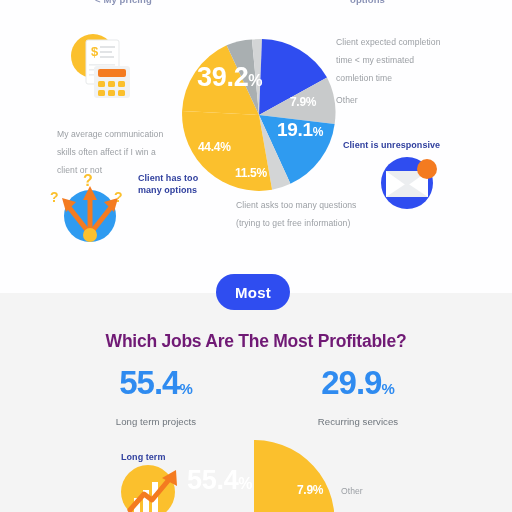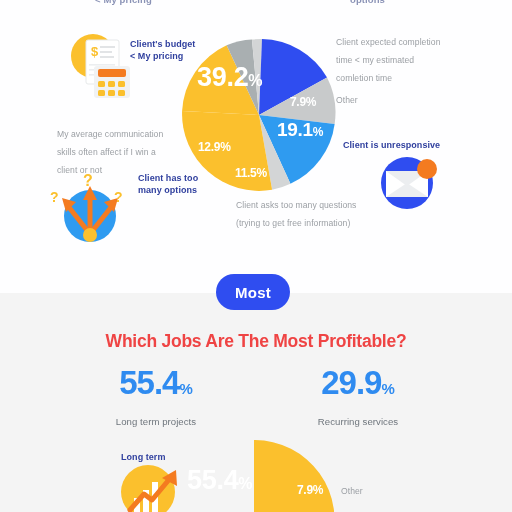--- a/index.html
+++ b/index.html
@@ -58,21 +58,21 @@
   
   .pill{
     position:absolute;left:216px;top:274px;
     width:74px;height:36px;border-radius:18px;
     background:#2f4df0;
     display:flex;align-items:center;justify-content:center;
     color:#ffffff;font-size:15px;font-weight:700;letter-spacing:.2px;
   }
   .sec-title{
     position:absolute;left:0;top:331px;width:512px;text-align:center;
-    font-size:17.5px;font-weight:700;color:#ef4444;letter-spacing:-.25px;
+    font-size:17.5px;font-weight:700;color:#701a75;letter-spacing:-.25px;
   }
   .stat{position:absolute;text-align:center;}
   .stat .num{
     font-size:33px;font-weight:700;color:#2f8bf0;letter-spacing:-1px;
     line-height:34px;
   }
   .stat .num .pct{font-size:15px;font-weight:700;letter-spacing:0;}
   .stat .cap{
     font-size:9.6px;color:#6f767d;margin-top:10px;letter-spacing:.05px;
   }
@@ -102,22 +102,20 @@
       <rect x="36" y="41" width="28" height="8" rx="2" fill="#f47b20"></rect>
       <rect x="36" y="53" width="7" height="6" rx="1.5" fill="#fbc02d"></rect>
       <rect x="46" y="53" width="7" height="6" rx="1.5" fill="#fbc02d"></rect>
       <rect x="56" y="53" width="7" height="6" rx="1.5" fill="#fbc02d"></rect>
       <rect x="36" y="62" width="7" height="6" rx="1.5" fill="#fbc02d"></rect>
       <rect x="46" y="62" width="7" height="6" rx="1.5" fill="#fbc02d"></rect>
       <rect x="56" y="62" width="7" height="6" rx="1.5" fill="#fbc02d"></rect>
     </svg>
   </div>
 
-  <div class="lbl-blue" style="left:130px;top:38px;width:95px;">Client's budget
-&lt; My pricing</div>
 
   <div class="lbl" style="left:336px;top:33px;width:168px;">Client expected completion
 time &lt; my estimated
 comletion time</div>
 
   <div class="lbl" style="left:336px;top:91px;width:60px;">Other</div>
 
   <div class="lbl" style="left:57px;top:125px;width:150px;">My average communication
 skills often affect if I win a
 client or not</div>
@@ -176,21 +174,21 @@
       <path d="M77,77 L10,112 A77,77 0 0,1 3,94 Z" fill="#d3d5d6" transform="rotate(-87 77 77)"></path>
 
       <path d="M77,77 L3,94 A77,77 0 0,1 77,0 Z" fill="#fbc02d" transform="rotate(-87 77 77)"></path>
     </svg>
   </div>
 
   <div class="slice-val val-big" style="left:197px;top:62px;">39.2<span style="font-size:16px;">%</span></div>
   <div class="slice-val val-mid" style="left:277px;top:119px;">19.1<span style="font-size:12px;">%</span></div>
   <div class="slice-val val-sm" style="left:290px;top:95px;color:#ffffff;">7.9%</div>
   <div class="slice-val val-sm" style="left:235px;top:166px;color:#ffffff;">11.5%</div>
-  <div class="slice-val val-sm" style="left:198px;top:140px;color:#ffffff;">12.9%</div>
+  <div class="slice-val val-sm" style="left:198px;top:140px;color:#ffffff;">44.4%</div>
 </div>
 
 <div class="section-bottom"></div>
 
 <div class="pill">Most</div>
 
 <div class="sec-title">Which Jobs Are The Most Profitable?</div>
 
 <div class="stat stat-a">
   <div class="num">

